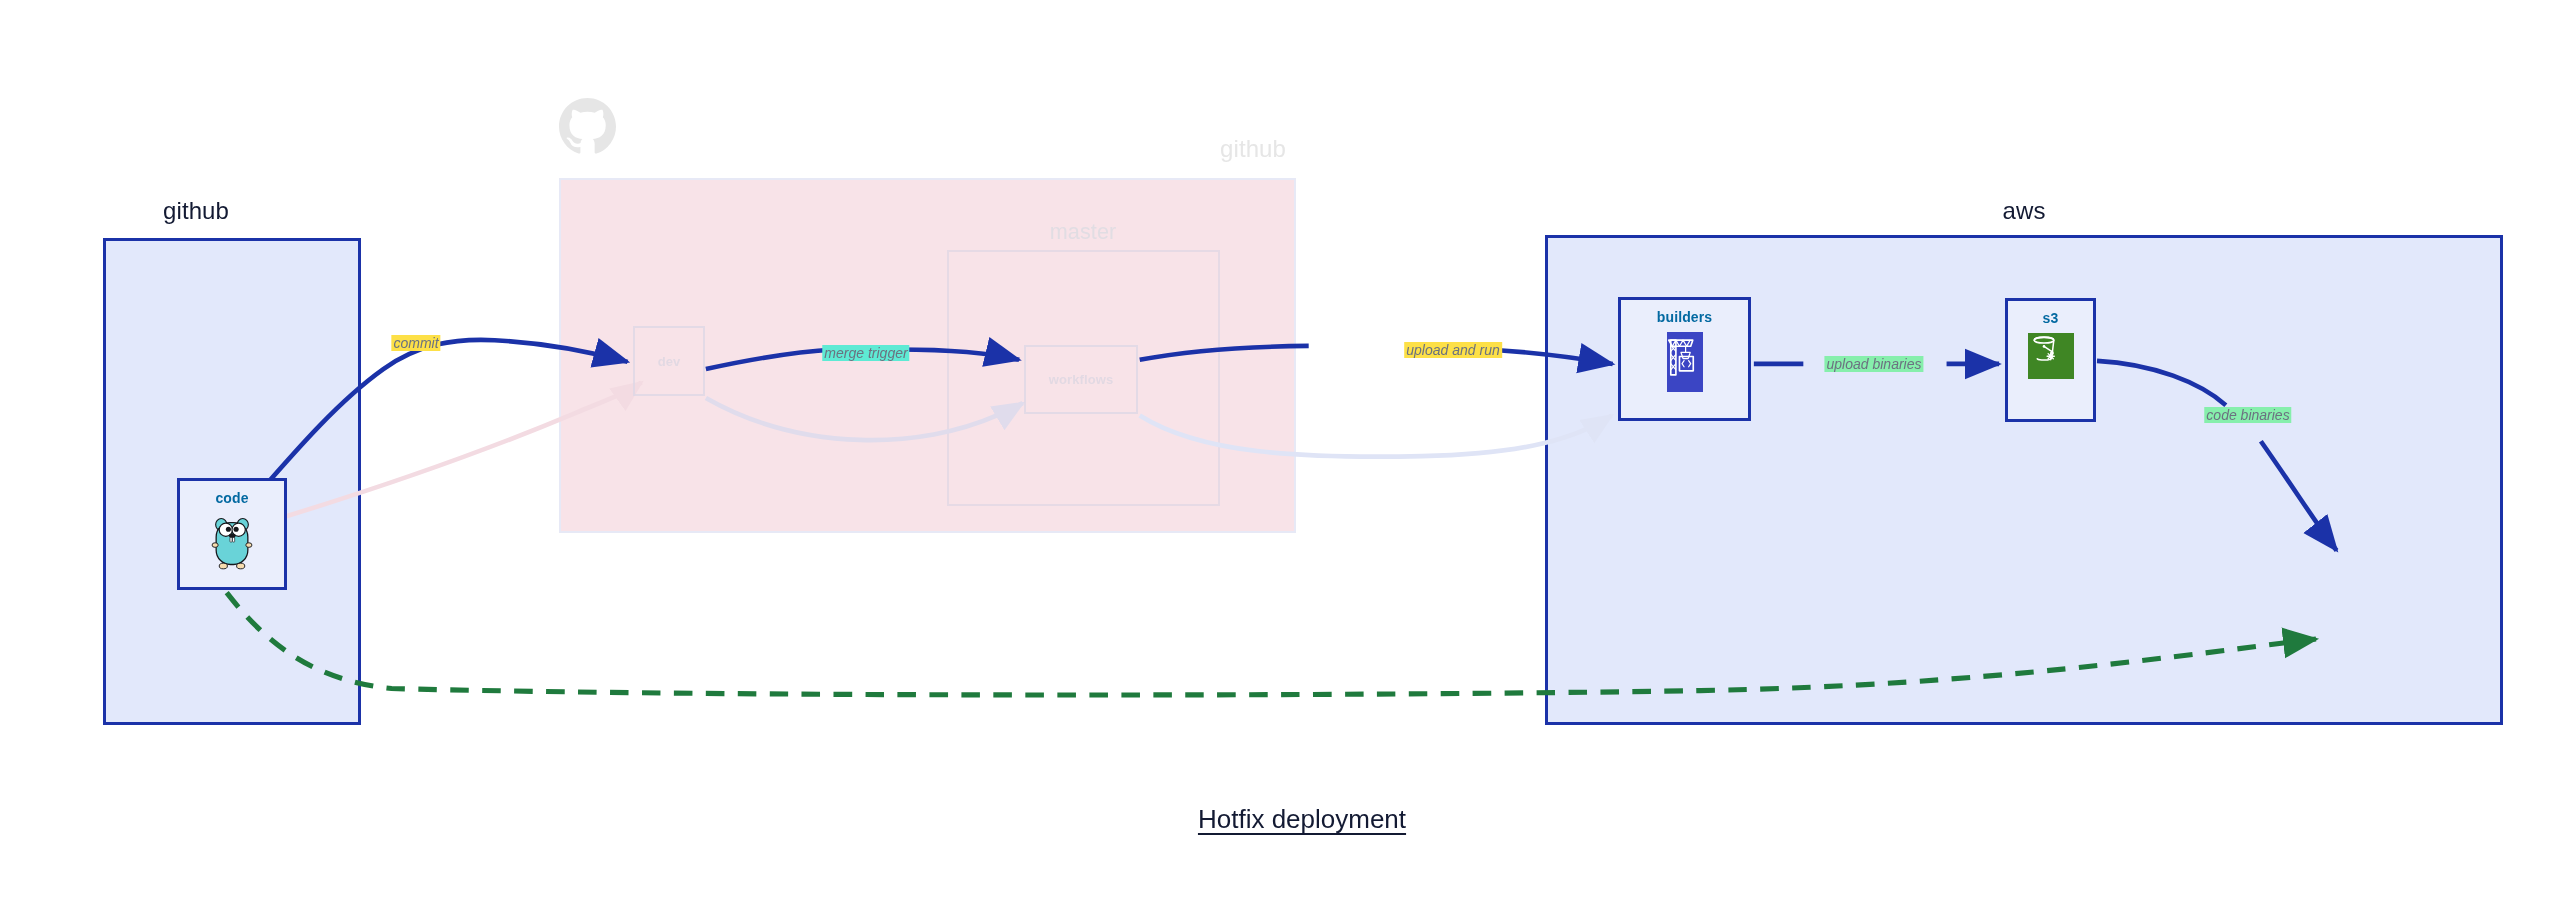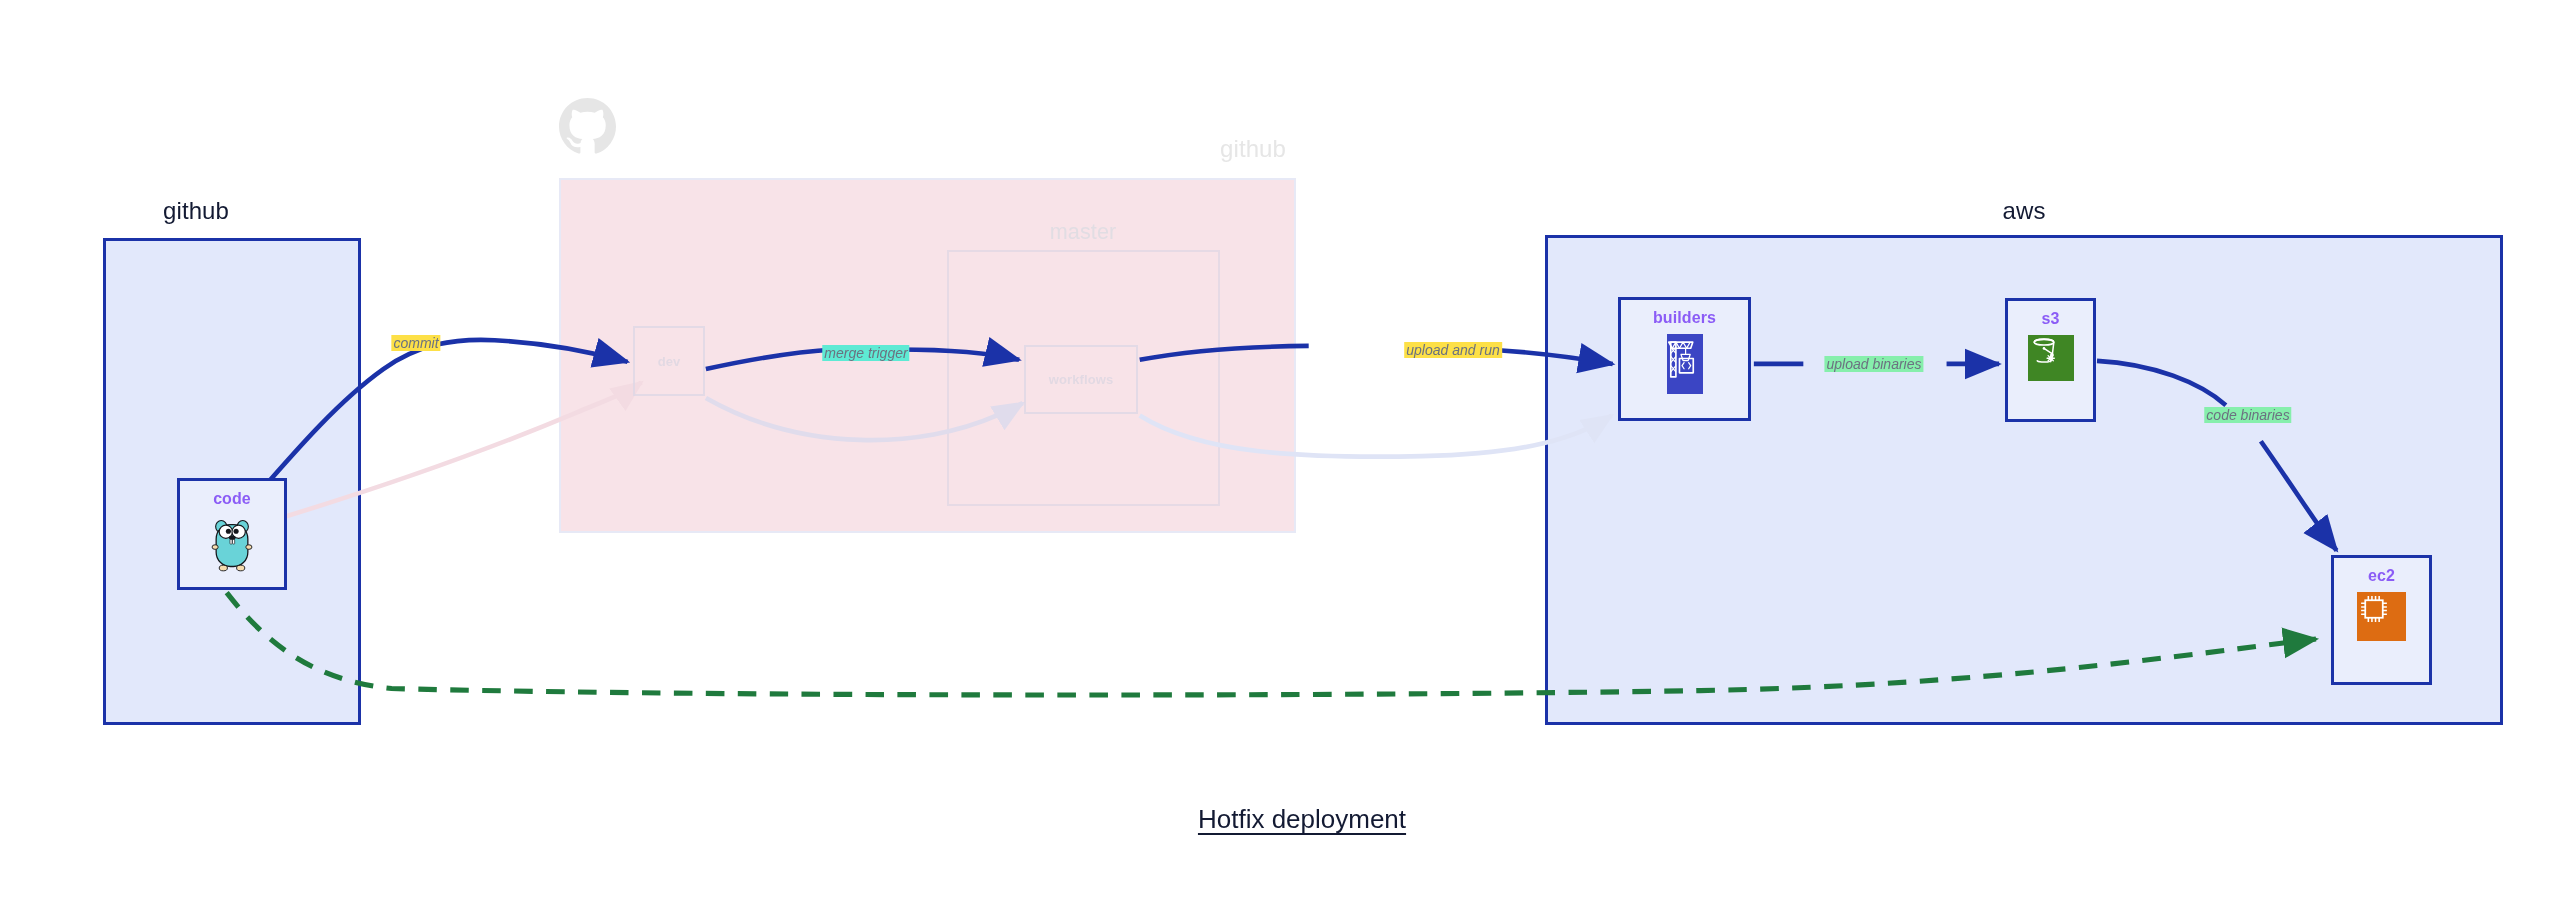--- a/index.html
+++ b/index.html
@@ -72,23 +72,23 @@
     box-sizing: border-box;
     background: #eaeefc;
     border: 3.6px solid #1b32a8;
     display: flex;
     flex-direction: column;
     align-items: center;
     justify-content: flex-start;
     padding-top: 9.3px;
   }
   .node .node-label {
-    font-size: 16px;
+    font-size: 14px;
     font-weight: 700;
-    color: #8b5cf6;
+    color: #0369a1;
     letter-spacing: 0.1px;
     white-space: nowrap;
   }
   .node .node-icon {
     margin-top: 7.2px;
     display: block;
   }
 
   
   .node.code     { left: 177px;  top: 478px;  width: 110px; height: 112px; }
@@ -311,36 +311,20 @@
           <path d="M44 33 L50 38 L45 42 Z" fill="#ffffff" stroke="none"></path>
 
           <g stroke-width="2.6">
             <path d="M44 38 L44 52 M37 45 L51 45 M39 40 L49 50 M49 40 L39 50"></path>
           </g>
         </g>
       </svg>
     </span>
   </div>
 
-  <div class="node ec2">
-    <span class="node-label">ec2</span>
-    <span class="node-icon icon-square icon-ec2">
-      <svg width="34" height="34" viewBox="0 0 66 66">
-        <g stroke="#ffffff" stroke-width="3.4" fill="none">
-          <rect x="16" y="16" width="34" height="34"></rect>
-          <g stroke-width="3">
-            <path d="M22 16 L22 8 M29 16 L29 8 M36 16 L36 8 M43 16 L43 8"></path>
-            <path d="M22 50 L22 58 M29 50 L29 58 M36 50 L36 58 M43 50 L43 58"></path>
-            <path d="M16 22 L8 22 M16 29 L8 29 M16 36 L8 36 M16 43 L8 43"></path>
-            <path d="M50 22 L58 22 M50 29 L58 29 M50 36 L58 36 M50 43 L58 43"></path>
-          </g>
-        </g>
-      </svg>
-    </span>
-  </div>
 
   <div class="edge-label lbl-commit">commit</div>
   <div class="edge-label on-pink lbl-merge-trigger">merge trigger</div>
   <div class="edge-label lbl-upload-run">upload and run</div>
   <div class="edge-label on-blue lbl-upload-bins">upload binaries</div>
   <div class="edge-label on-blue lbl-pull-bins">code binaries</div>
 
   <div class="diagram-title">Hotfix deployment</div>
 
 </div>

